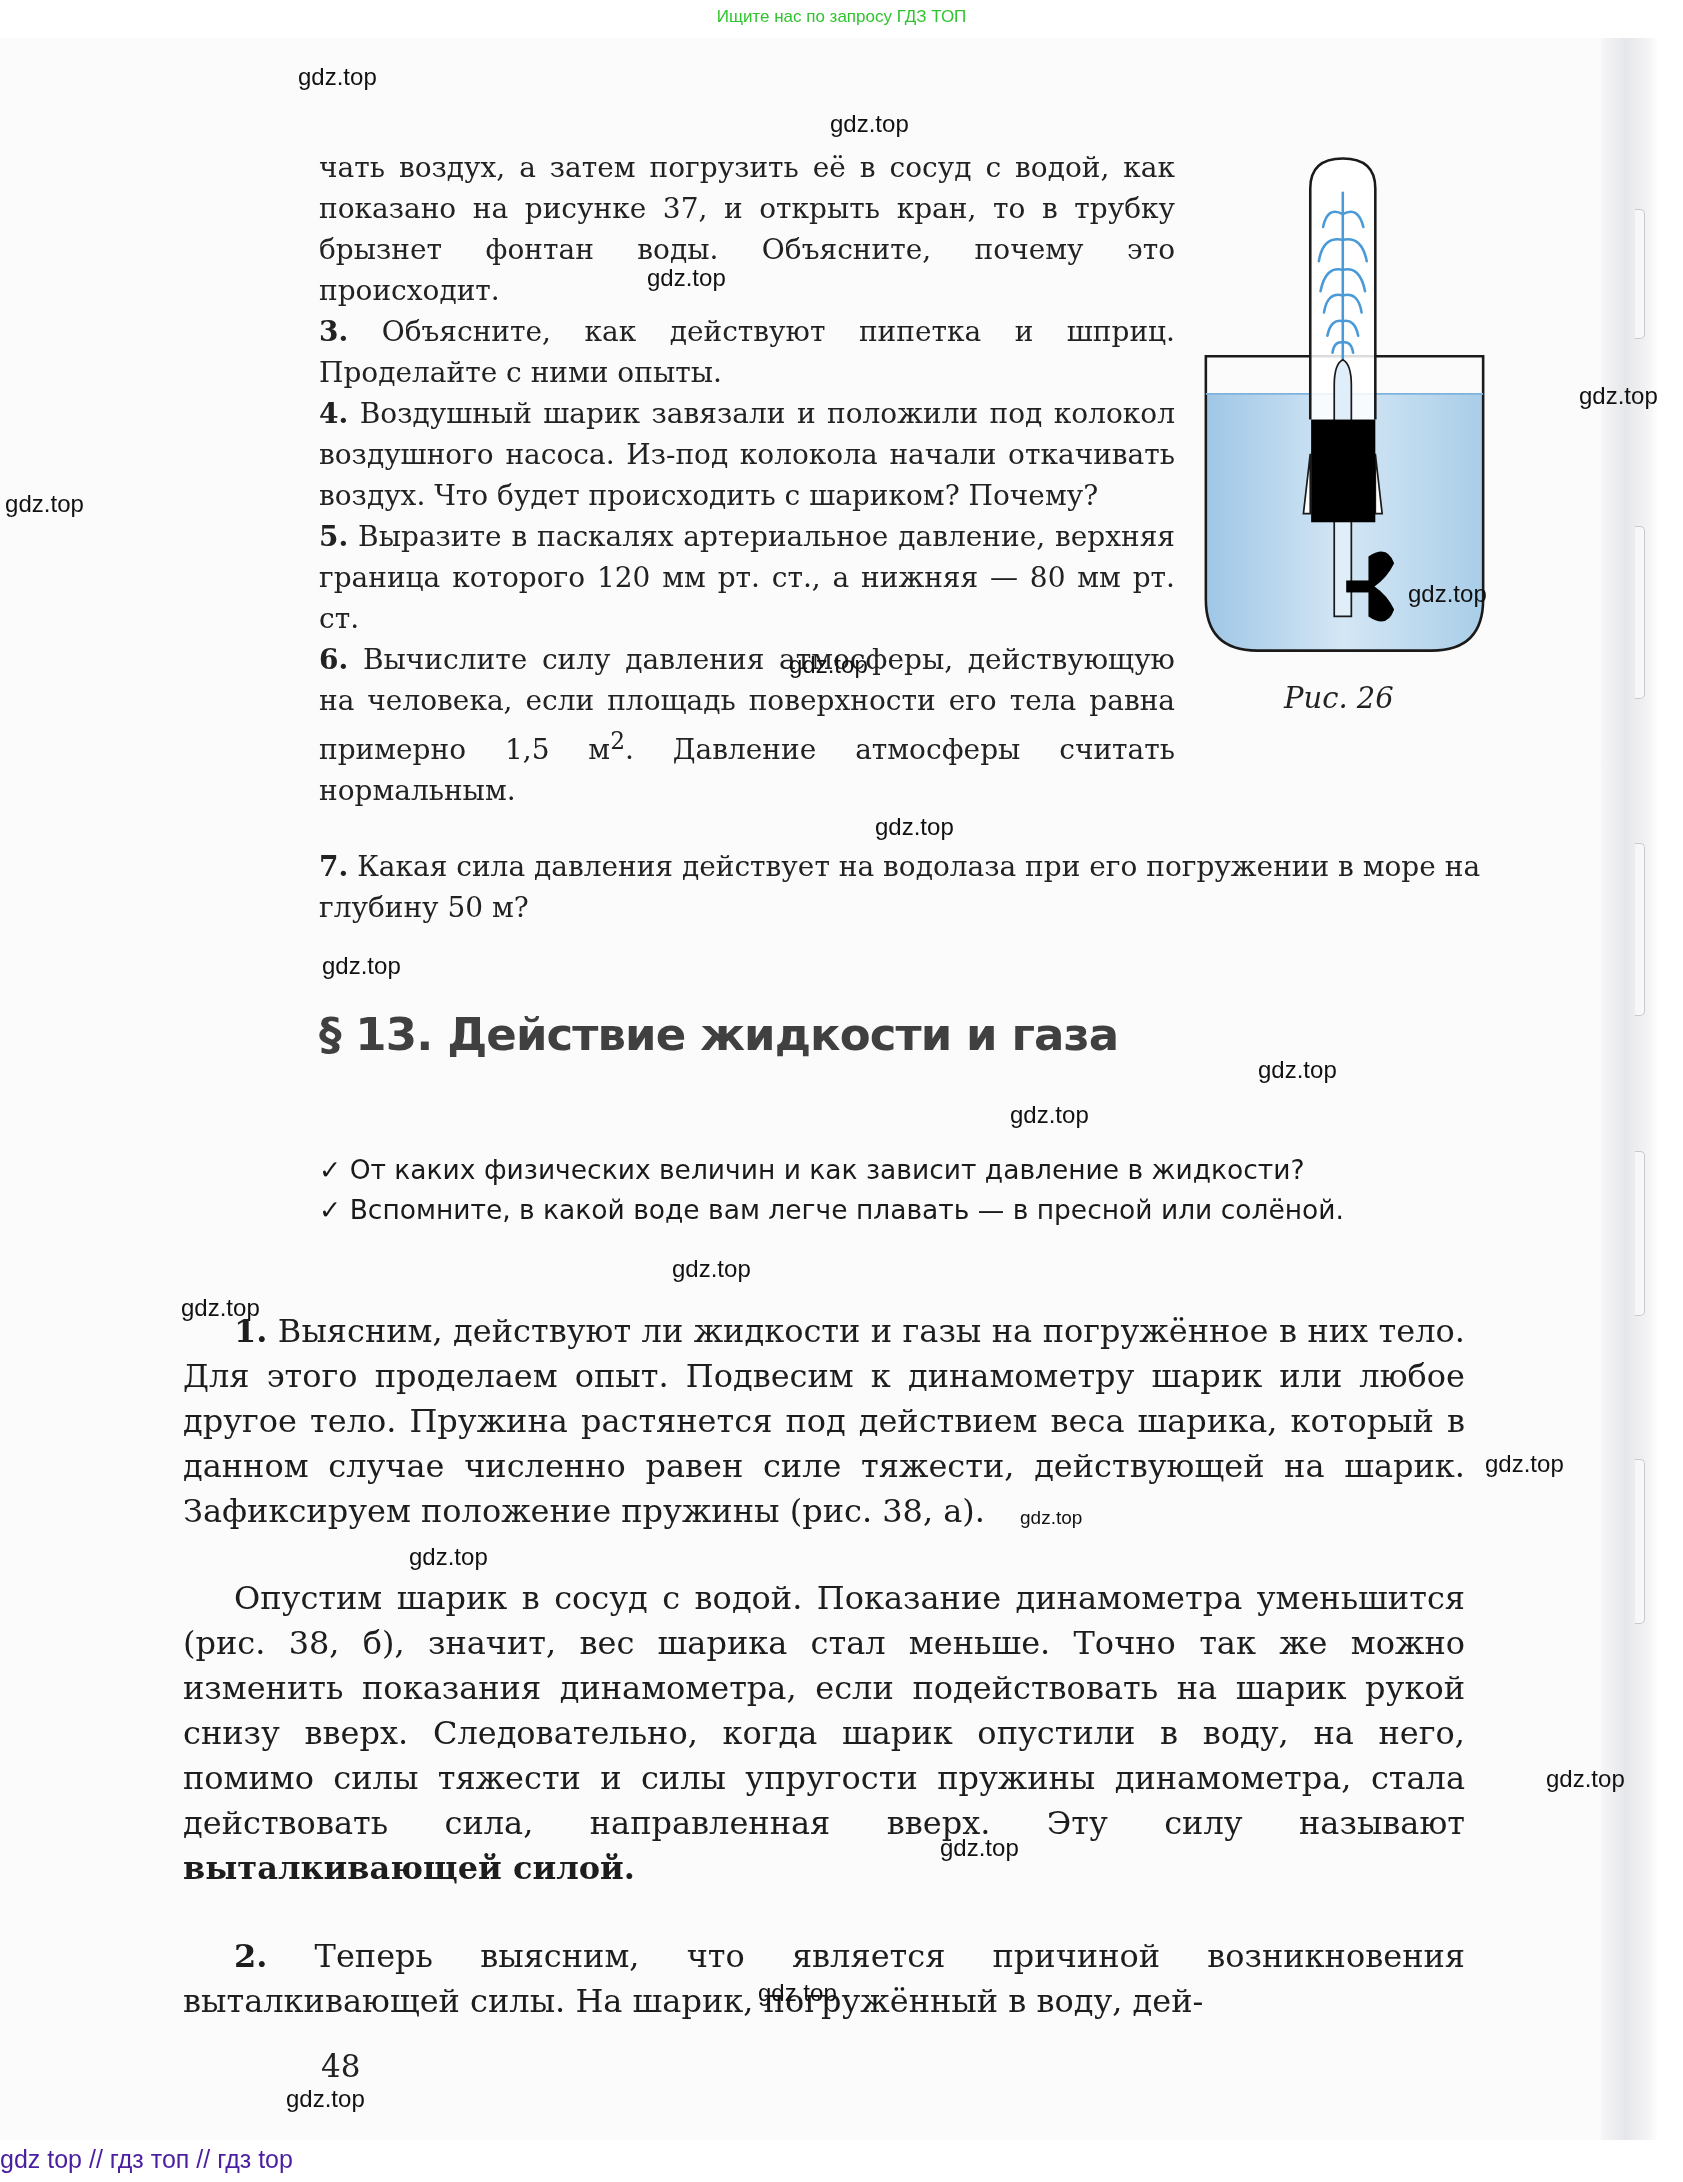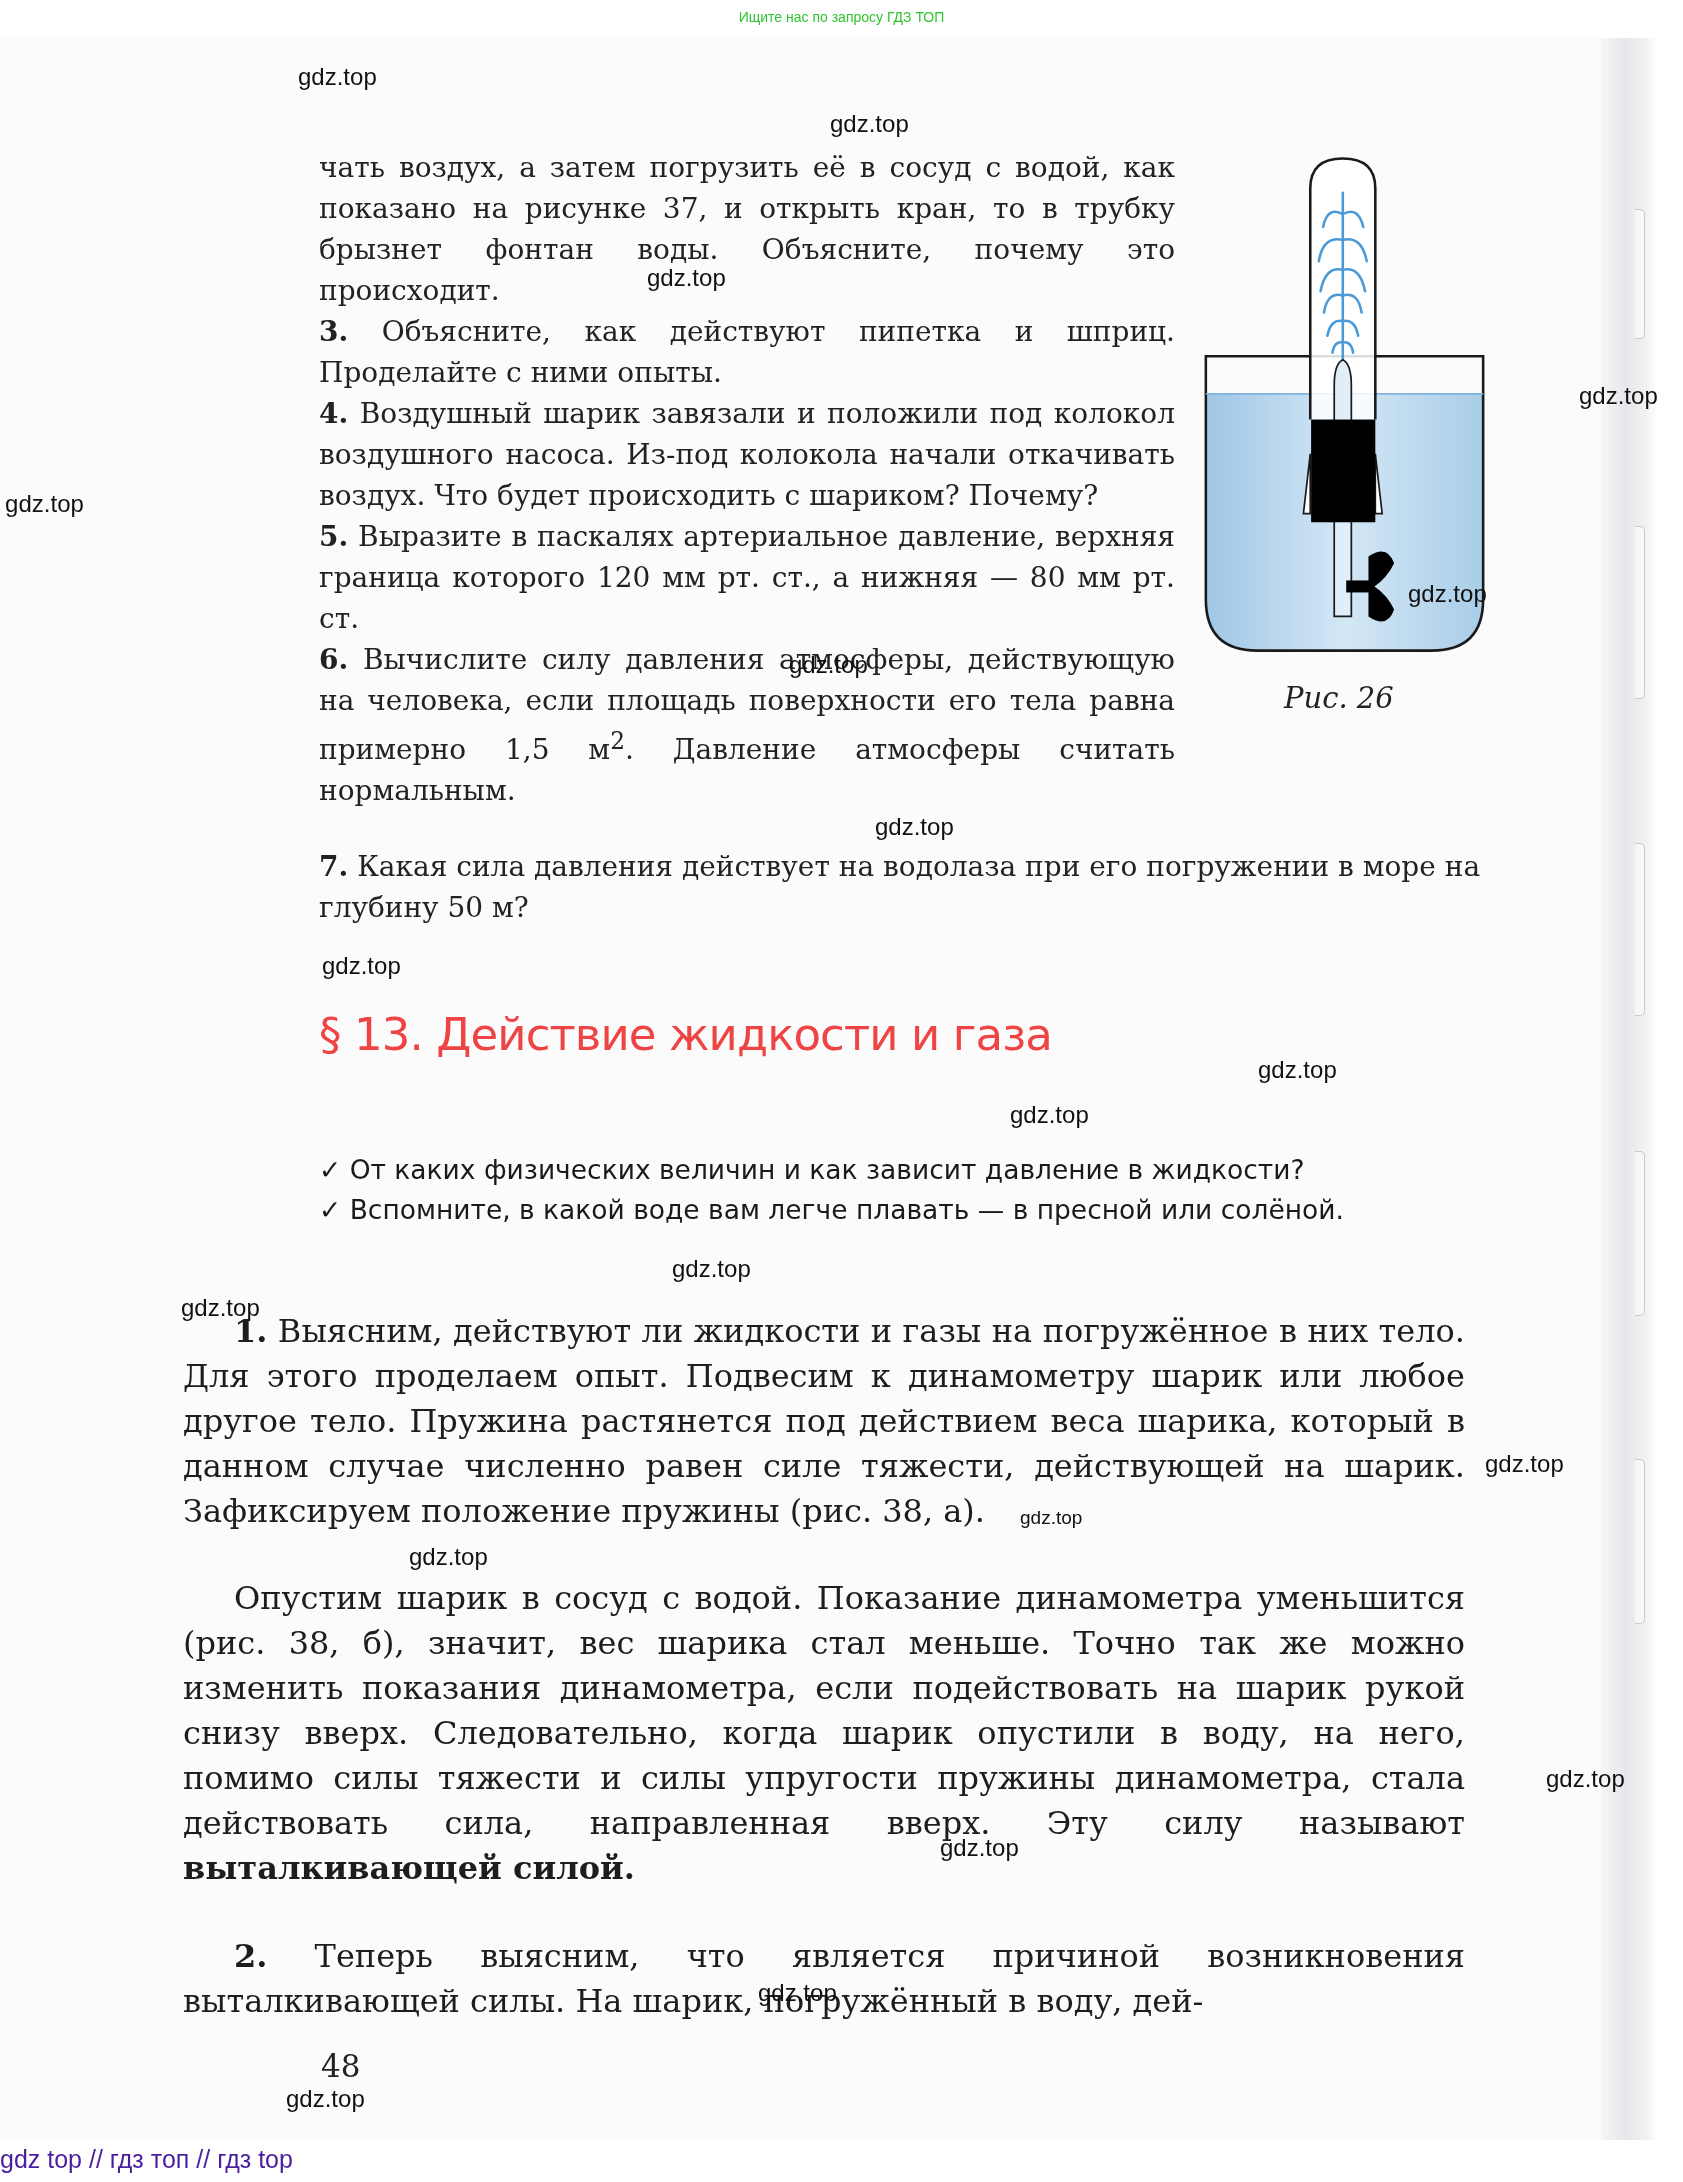--- a/index.html
+++ b/index.html
@@ -5,21 +5,21 @@
   html, body { margin:0; padding:0; }
   body {
     width:1683px; height:2182px; position:relative; overflow:hidden;
     background:#ffffff;
     font-family:"DejaVu Serif", serif;
     color:#1d1d1d;
   }
   .top-banner {
     position:absolute; left:0; top:0; width:1683px; height:38px;
     text-align:center; line-height:34px;
-    font-family:"Liberation Sans", sans-serif; font-size:14px; color:#2fc42f;
+    font-family:"Liberation Sans", sans-serif; font-size:17px; color:#2fc42f;
   }
   .page {
     position:absolute; left:0; top:38px; width:1683px; height:2102px;
     background:#fbfbfc;
   }
   .spine {
     position:absolute; left:1601px; top:38px; width:82px; height:2102px;
     background:linear-gradient(to right, #f6f6f8 0%, #e6e7ea 30%, #f2f2f4 55%, #ffffff 70%, #ffffff 100%);
   }
   .spine .clip {
@@ -48,22 +48,22 @@
   }
   .qwide p { margin:0; }
   .fig {
     position:absolute; left:1199px; top:154px; width:291px; height:514px;
   }
   .fig-caption {
     position:absolute; left:1284px; top:681px; font-style:italic; font-size:29px; color:#222;
   }
   .section-title {
     position:absolute; left:319px; top:1002px; width:1027px;
-    font-family:"DejaVu Sans", sans-serif; font-weight:normal; font-size:45px; line-height:65px;
-    color:#ef4444; letter-spacing:-0.9px;
+    font-family:"DejaVu Sans", sans-serif; font-weight:bold; font-size:45px; line-height:65px;
+    color:#404040; letter-spacing:-0.9px;
   }
   .checks {
     position:absolute; left:319px; top:1150px; width:1164px;
     font-family:"DejaVu Sans", sans-serif; font-size:26.5px; line-height:40px; color:#1a1a1a;
   }
   .checks p { margin:0; text-align:justify; }
   .body-text {
     position:absolute; left:167px; top:1293px; width:1314px;
     font-size:32px; line-height:45px; color:#1d1d1d;
   }

